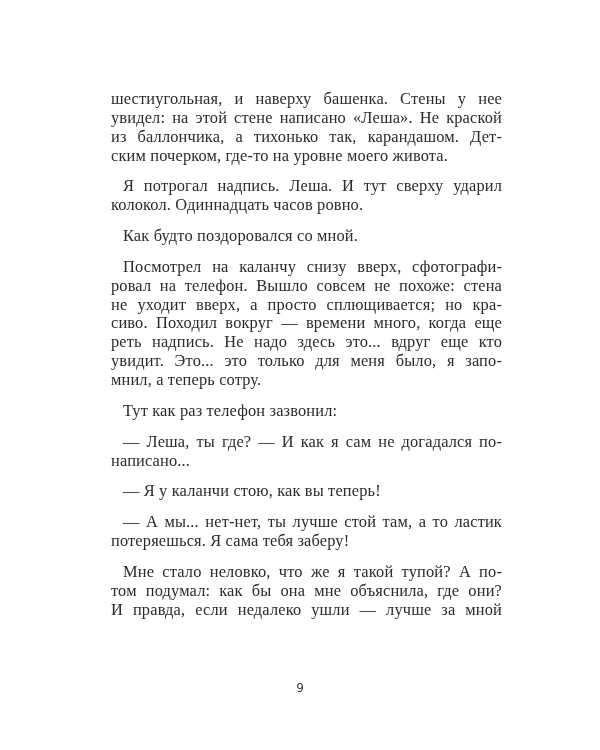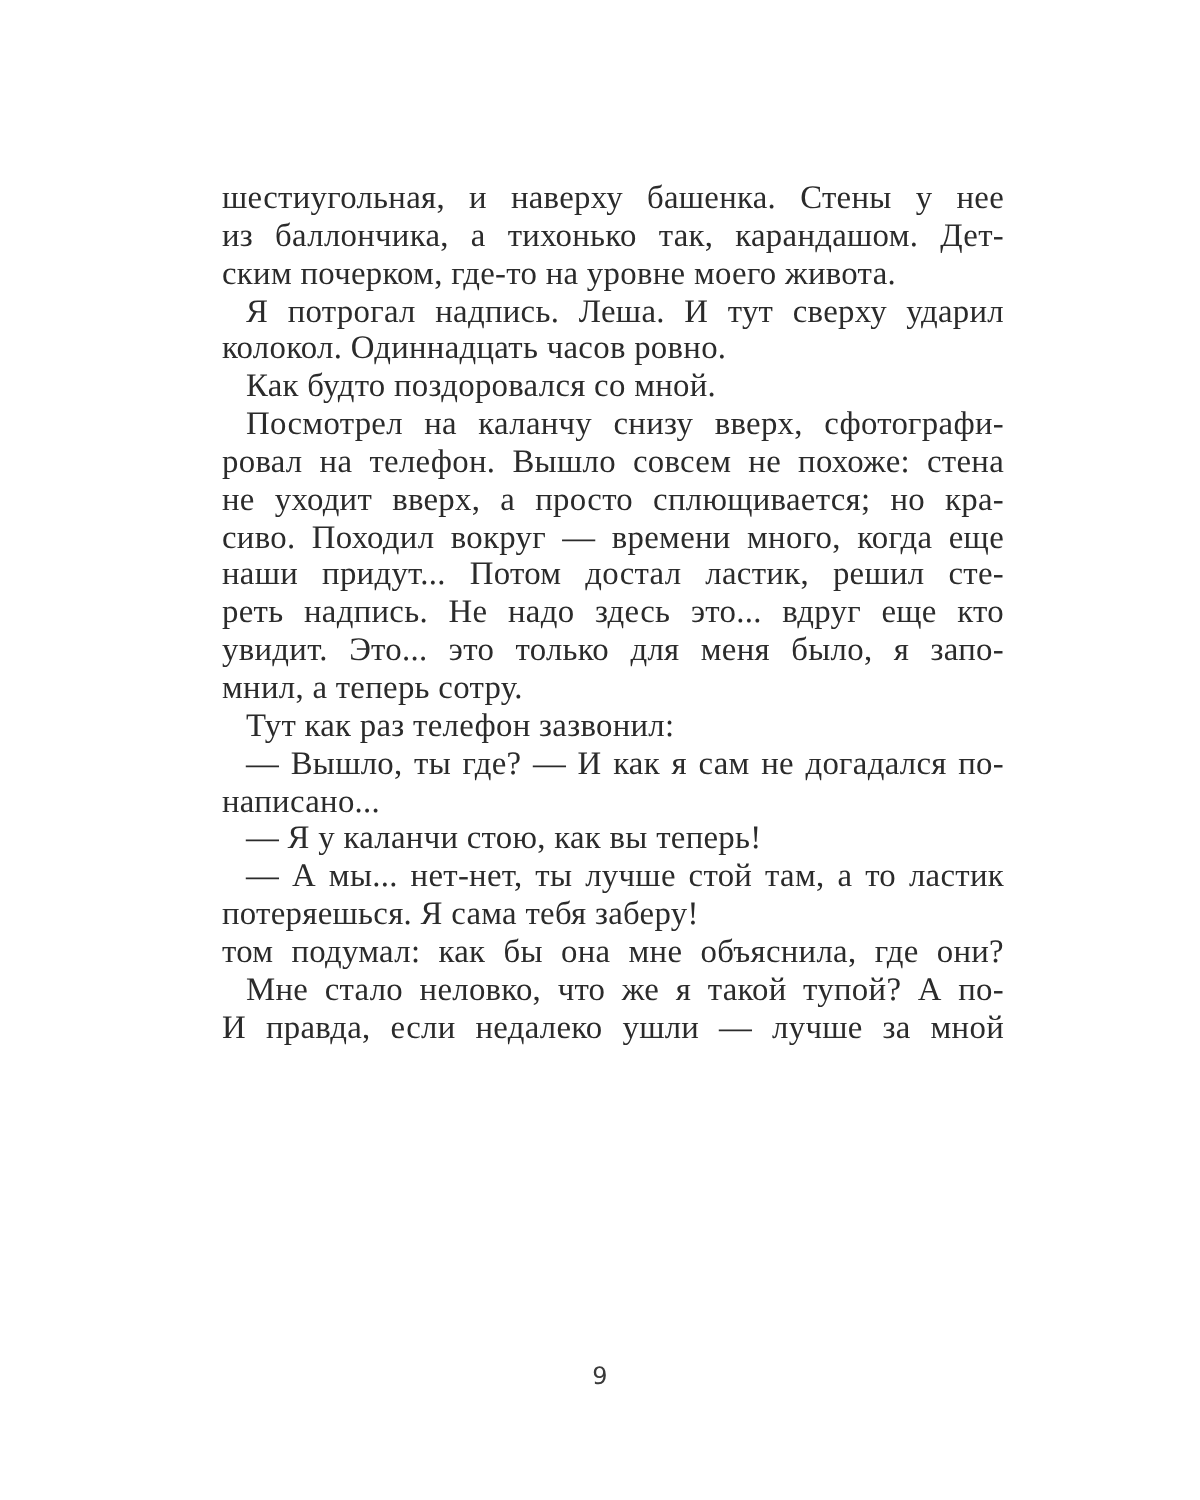--- a/index.html
+++ b/index.html
@@ -33,20 +33,21 @@
       display: block;
       height: 18.85px;
       line-height: 18.85px;
       white-space: nowrap;
       text-align: justify;
       text-align-last: justify;
       overflow: hidden;
     }
     .line.indent {
       padding-left: 12px;
+      margin-top: 12px;
     }
     .line.last {
       text-align-last: left;
     }
     .page-number {
       position: absolute;
       left: 0;
       width: 600px;
       top: 663px;
       text-align: center;
@@ -54,37 +55,37 @@
       font-size: 12px;
       color: #3a3a3a;
     }
   </style>
 </head>
 <body>
 
 <div class="page">
   <div class="text-block">
     <span class="line">шестиугольная, и наверху башенка. Стены у нее</span>
+    <span class="line">увидел: на этой стене написано «Леша». Не краской</span>
     <span class="line">из баллончика, а тихонько так, карандашом. Дет-</span>
     <span class="line last">ским почерком, где-то на уровне моего живота.</span>
     <span class="line indent">Я потрогал надпись. Леша. И тут сверху ударил</span>
     <span class="line last">колокол. Одиннадцать часов ровно.</span>
     <span class="line indent last">Как будто поздоровался со мной.</span>
     <span class="line indent">Посмотрел на каланчу снизу вверх, сфотографи-</span>
     <span class="line">ровал на телефон. Вышло совсем не похоже: стена</span>
     <span class="line">не уходит вверх, а просто сплющивается; но кра-</span>
     <span class="line">сиво. Походил вокруг — времени много, когда еще</span>
-    <span class="line">наши придут... Потом достал ластик, решил сте-</span>
     <span class="line">реть надпись. Не надо здесь это... вдруг еще кто</span>
     <span class="line">увидит. Это... это только для меня было, я запо-</span>
     <span class="line last">мнил, а теперь сотру.</span>
     <span class="line indent last">Тут как раз телефон зазвонил:</span>
-    <span class="line indent">— Вышло, ты где? — И как я сам не догадался по-</span>
+    <span class="line indent">— Леша, ты где? — И как я сам не догадался по-</span>
     <span class="line last">написано...</span>
     <span class="line indent last">— Я у каланчи стою, как вы теперь!</span>
     <span class="line indent">— А мы... нет-нет, ты лучше стой там, а то ластик</span>
     <span class="line last">потеряешься. Я сама тебя заберу!</span>
+    <span class="line indent">Мне стало неловко, что же я такой тупой? А по-</span>
     <span class="line">том подумал: как бы она мне объяснила, где они?</span>
-    <span class="line indent">Мне стало неловко, что же я такой тупой? А по-</span>
     <span class="line">И правда, если недалеко ушли — лучше за мной</span>
   </div>
   <div class="page-number">9</div>
 </div>
 
 </body></html>

